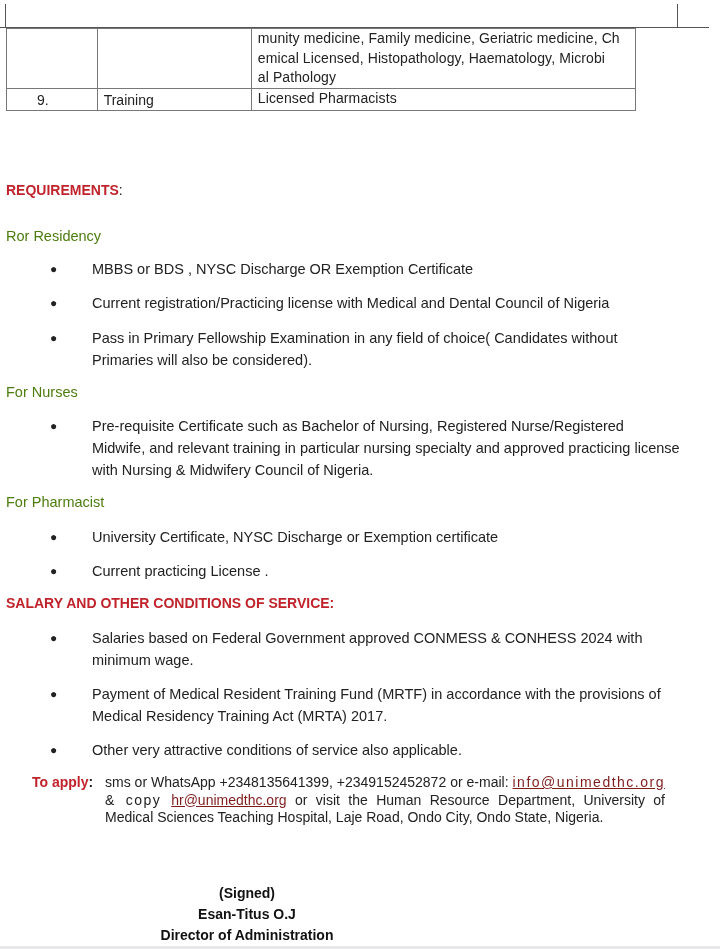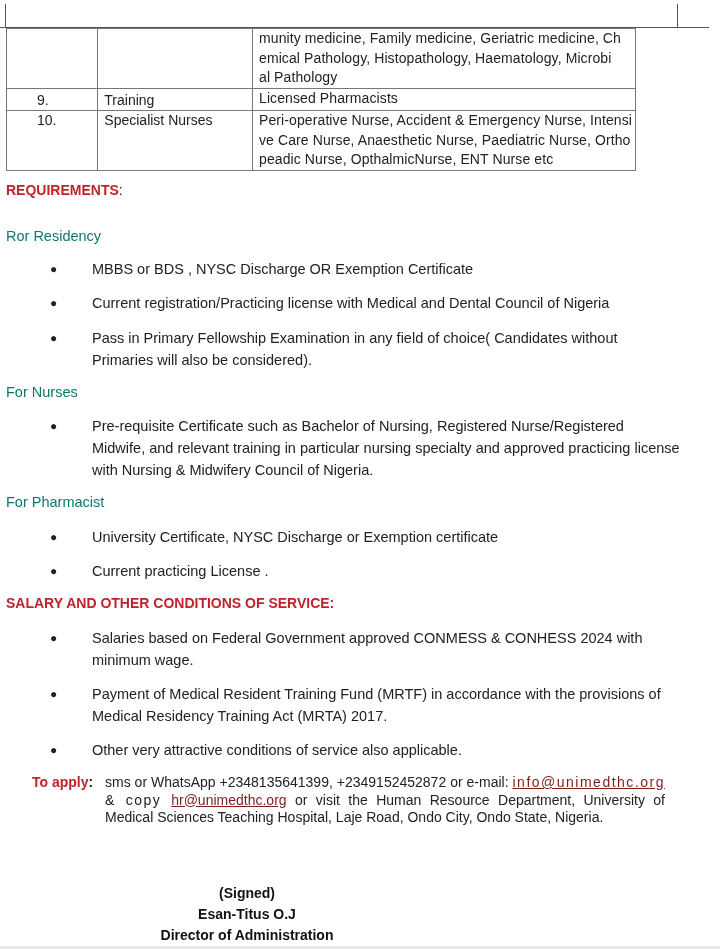--- a/index.html
+++ b/index.html
@@ -46,21 +46,21 @@
       position: absolute;
       left: 6px;
       color: #c0232b;
       font-weight: bold;
       font-size: 14px;
     }
     .subhead {
       position: absolute;
       left: 6px;
       font-size: 14.5px;
-      color: #0f766e;
+      color: #4d7c0f;
     }
     .bullet {
       position: absolute;
       left: 50px;
       width: 630px;
       font-size: 14.5px;
       line-height: 22px;
       color: #222;
     }
     .bullet .dot {
@@ -125,40 +125,31 @@
 <div class="edge-line" style="left:677px; top:4px; width:1px; height:24px;"></div>
 <div class="edge-line" style="left:0px; top:27px; width:709px; height:1px;"></div>
 
 <table class="tbl">
   <tbody>
       <tr class="row-cont">
     <td class="c1"></td>
     <td class="c2"></td>
     <td class="c3">
       <div>munity medicine, Family medicine, Geriatric medicine, Ch</div>
-      <div>emical Pathology, Histopathology, Haematology, Microbi</div>
+      <div>emical Licensed, Histopathology, Haematology, Microbi</div>
       <div>al Pathology</div>
     </td>
   </tr>
   <tr class="row-9">
     <td class="c1">9.</td>
     <td class="c2">Training</td>
     <td class="c3">
       <div>Licensed Pharmacists</div>
     </td>
   </tr>
-  <tr class="row-10">
-    <td class="c1">10.</td>
-    <td class="c2">Specialist Nurses</td>
-    <td class="c3">
-      <div>Peri-operative Nurse, Accident &amp; Emergency Nurse, Intensi</div>
-      <div>ve Care Nurse, Anaesthetic Nurse, Paediatric Nurse, Ortho</div>
-      <div>peadic Nurse, OpthalmicNurse, ENT Nurse etc</div>
-    </td>
-  </tr>
 </tbody>
   </table>
 
 <div class="section-head" style="top:182px;">
   <span>REQUIREMENTS</span><span style="color:#222;font-weight:normal;">:</span>
 </div>
 
 <div class="subhead" style="top:228px;">Ror Residency</div>
 
 <div class="bullet" style="top:258px;">

